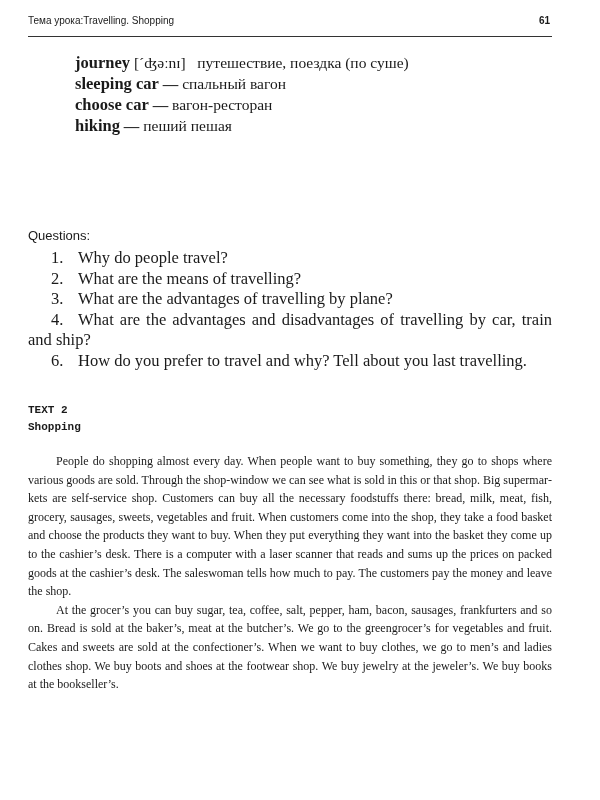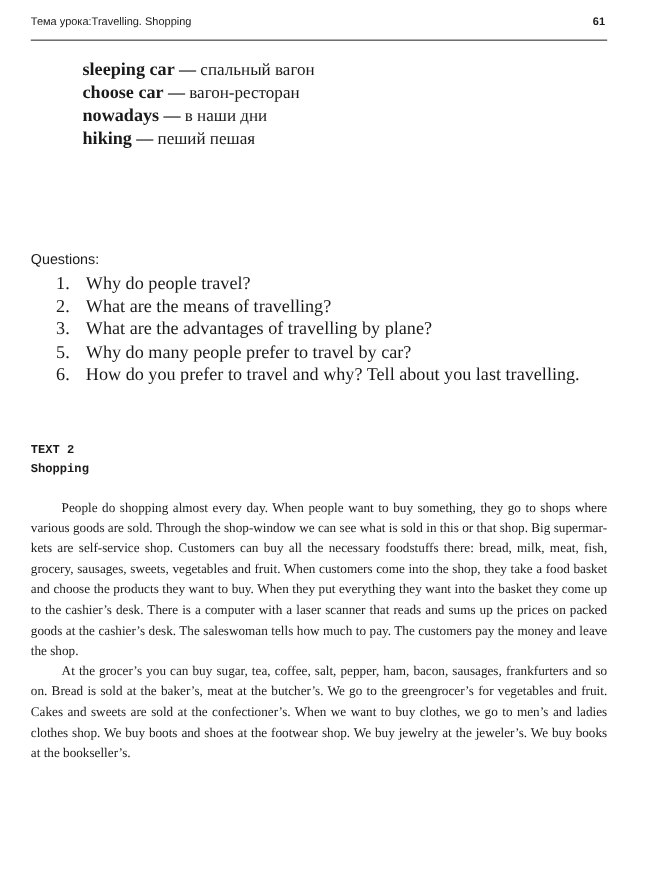--- a/index.html
+++ b/index.html
@@ -122,40 +122,40 @@
 
 <div class="page">
 
   <div class="running-head">
     <span class="title">Тема урока:Travelling. Shopping</span>
     <span class="page-num">61</span>
   </div>
 
   <div class="vocab">
     <div class="vocab-row">
+      <span class="term">journey</span><span class="trans" style="white-space:pre"> [ˊʤəːnɪ]   </span><span class="trans">путешествие, поездка (по суше)</span>
+    </div>
+    <div class="vocab-row">
       <span class="term">sleeping car</span><span class="sep"> — </span><span class="trans">спальный вагон</span>
     </div>
     <div class="vocab-row">
       <span class="term">choose car</span><span class="sep"> — </span><span class="trans">вагон-ресторан</span>
-    </div>
-    <div class="vocab-row">
-      <span class="term">nowadays</span><span class="sep"> — </span><span class="trans">в наши дни</span>
     </div>
     <div class="vocab-row">
       <span class="term">hiking</span><span class="sep"> — </span><span class="trans">пеший пешая</span>
     </div>
   </div>
 
   <div class="questions-heading">Questions:</div>
 
   <div class="questions">
     <p class="q-item"><span class="num">1.</span><span>Why do people travel?</span></p>
     <p class="q-item"><span class="num">2.</span><span>What are the means of travelling?</span></p>
     <p class="q-item"><span class="num">3.</span><span>What are the advantages of travelling by plane?</span></p>
-    <p class="q-item"><span class="num">5.</span><span>Why do many people prefer to travel by car?</span></p>
+    <p class="q-item"><span class="num">4.</span><span>What are the advantages and disadvantages of travelling by car, train and ship?</span></p>
     <p class="q-item"><span class="num">6.</span><span>How do you prefer to travel and why? Tell about you last travelling.</span></p>
   </div>
 
   <div class="text-heading">
     <div>TEXT 2</div>
     <div>Shopping</div>
   </div>
 
   <div class="body-text">
     <p>People do shopping almost every day. When people want to buy something, they go to shops where various goods are sold. Through the shop-window we can see what is sold in this or that shop. Big supermar­kets are self-service shop. Customers can buy all the necessary foodstuffs there: bread, milk, meat, fish, grocery, sausages, sweets, vegetables and fruit. When customers come into the shop, they take a food basket and choose the products they want to buy. When they put everything they want into the basket they come up to the cashier’s desk. There is a com­puter with a laser scanner that reads and sums up the prices on packed goods at the cashier’s desk. The saleswoman tells how much to pay. The customers pay the money and leave the shop.</p>

